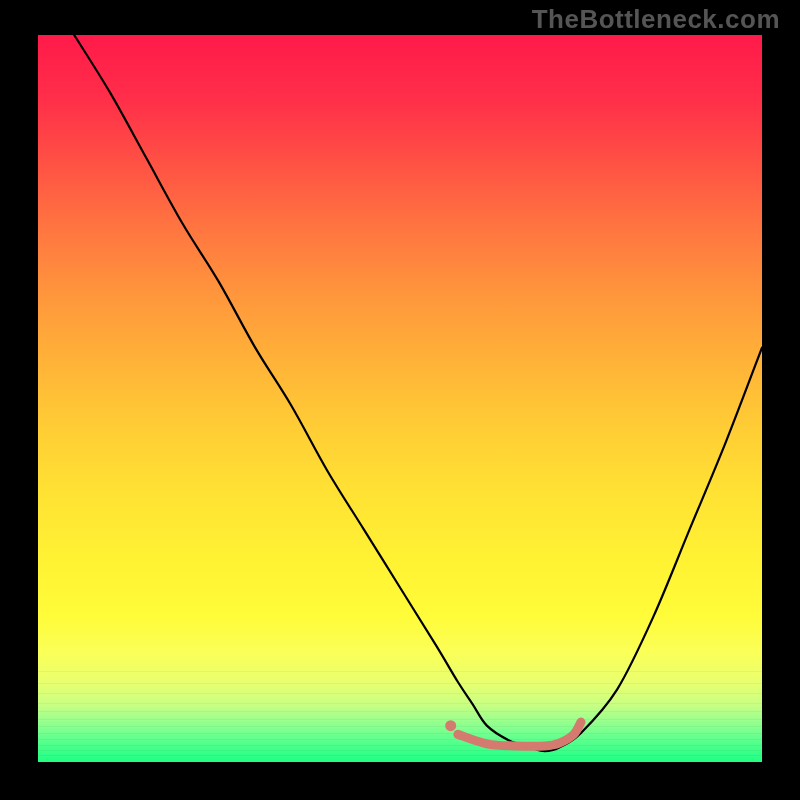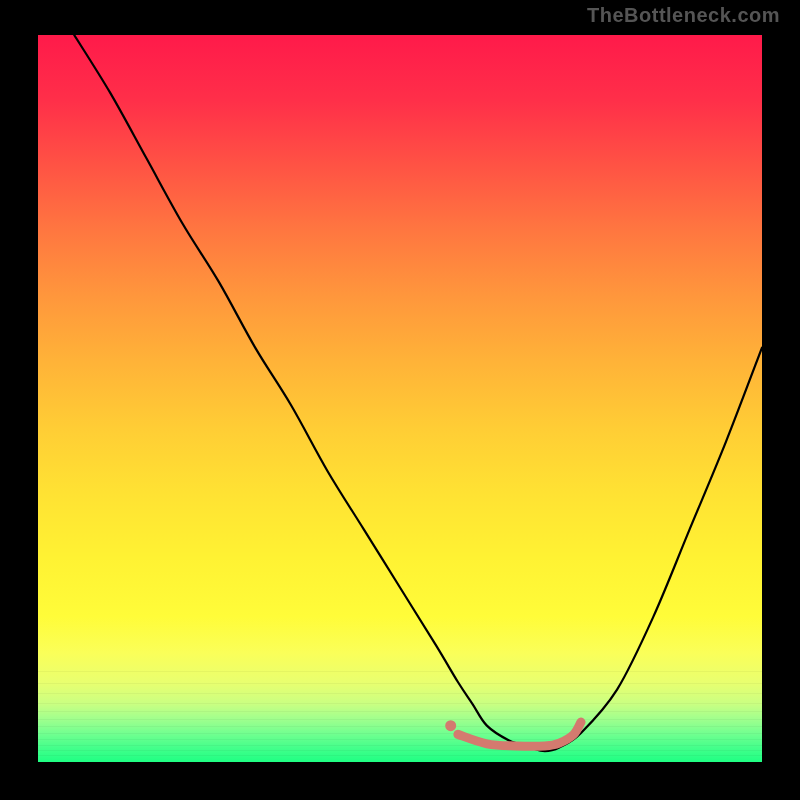--- a/index.html
+++ b/index.html
@@ -15,21 +15,21 @@
     position: relative;
     width: 800px;
     height: 800px;
     background: #000;
   }
   .watermark {
     position: absolute;
     top: 4px;
     right: 20px;
     color: #555;
-    font-size: 20px;
+    font-size: 26px;
     font-weight: bold;
     letter-spacing: 0.5px;
     z-index: 50;
   }
   .plot-area {
     position: absolute;
     left: 38px;
     top: 35px;
     width: 724px;
     height: 727px;

